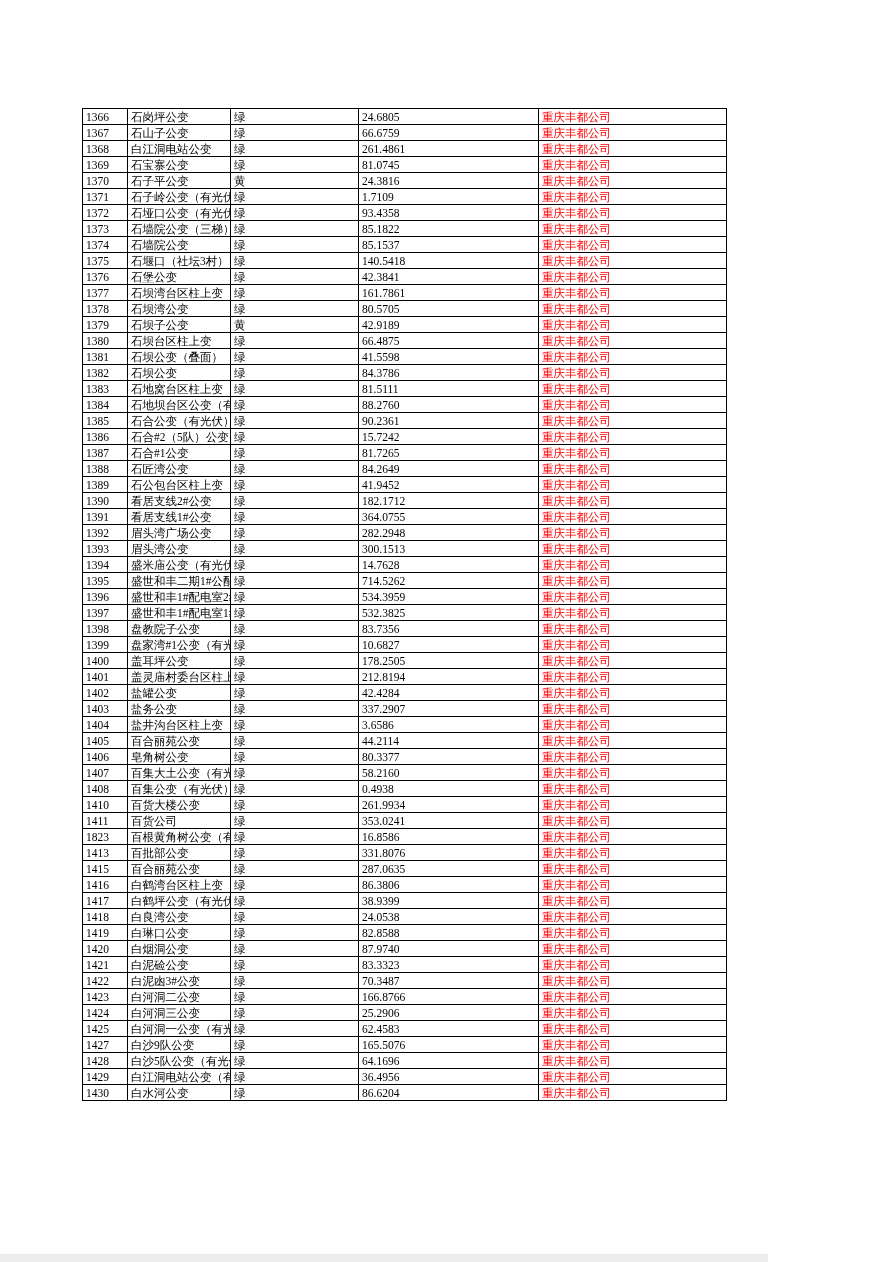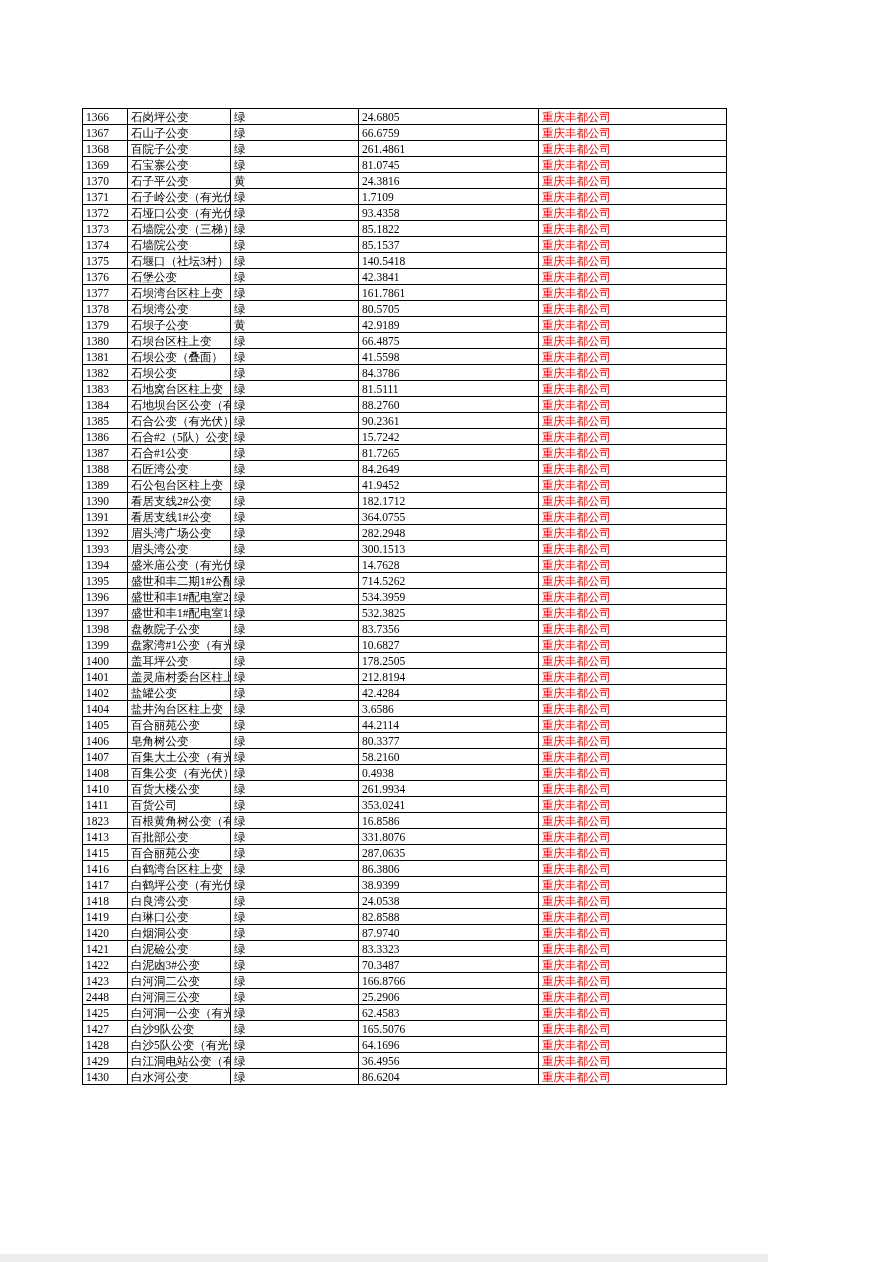--- a/index.html
+++ b/index.html
@@ -72,21 +72,21 @@
     <tr>
       <td class="rownum-cell">1367</td>
       <td class="name-cell">石山子公变</td>
       <td class="status-cell">绿</td>
       <td class="value-cell">66.6759</td>
       <td class="company-cell">重庆丰都公司</td>
     </tr>
 
     <tr>
       <td class="rownum-cell">1368</td>
-      <td class="name-cell">百院子公变</td>
+      <td class="name-cell">白江洞电站公变</td>
       <td class="status-cell">绿</td>
       <td class="value-cell">261.4861</td>
       <td class="company-cell">重庆丰都公司</td>
     </tr>
 
     <tr>
       <td class="rownum-cell">1369</td>
       <td class="name-cell">石宝寨公变</td>
       <td class="status-cell">绿</td>
       <td class="value-cell">81.0745</td>
@@ -350,20 +350,27 @@
     </tr>
 
     <tr>
       <td class="rownum-cell">1402</td>
       <td class="name-cell">盐罐公变</td>
       <td class="status-cell">绿</td>
       <td class="value-cell">42.4284</td>
       <td class="company-cell">重庆丰都公司</td>
     </tr>
 
+    <tr>
+      <td class="rownum-cell">1403</td>
+      <td class="name-cell">盐务公变</td>
+      <td class="status-cell">绿</td>
+      <td class="value-cell">337.2907</td>
+      <td class="company-cell">重庆丰都公司</td>
+    </tr>
 
     <tr>
       <td class="rownum-cell">1404</td>
       <td class="name-cell">盐井沟台区柱上变（有光</td>
       <td class="status-cell">绿</td>
       <td class="value-cell">3.6586</td>
       <td class="company-cell">重庆丰都公司</td>
     </tr>
 
     <tr>
@@ -498,21 +505,21 @@
 
     <tr>
       <td class="rownum-cell">1423</td>
       <td class="name-cell">白河洞二公变</td>
       <td class="status-cell">绿</td>
       <td class="value-cell">166.8766</td>
       <td class="company-cell">重庆丰都公司</td>
     </tr>
 
     <tr>
-      <td class="rownum-cell">2448</td>
+      <td class="rownum-cell">1424</td>
       <td class="name-cell">白河洞三公变</td>
       <td class="status-cell">绿</td>
       <td class="value-cell">25.2906</td>
       <td class="company-cell">重庆丰都公司</td>
     </tr>
 
     <tr>
       <td class="rownum-cell">1425</td>
       <td class="name-cell">白河洞一公变（有光伏）</td>
       <td class="status-cell">绿</td>

